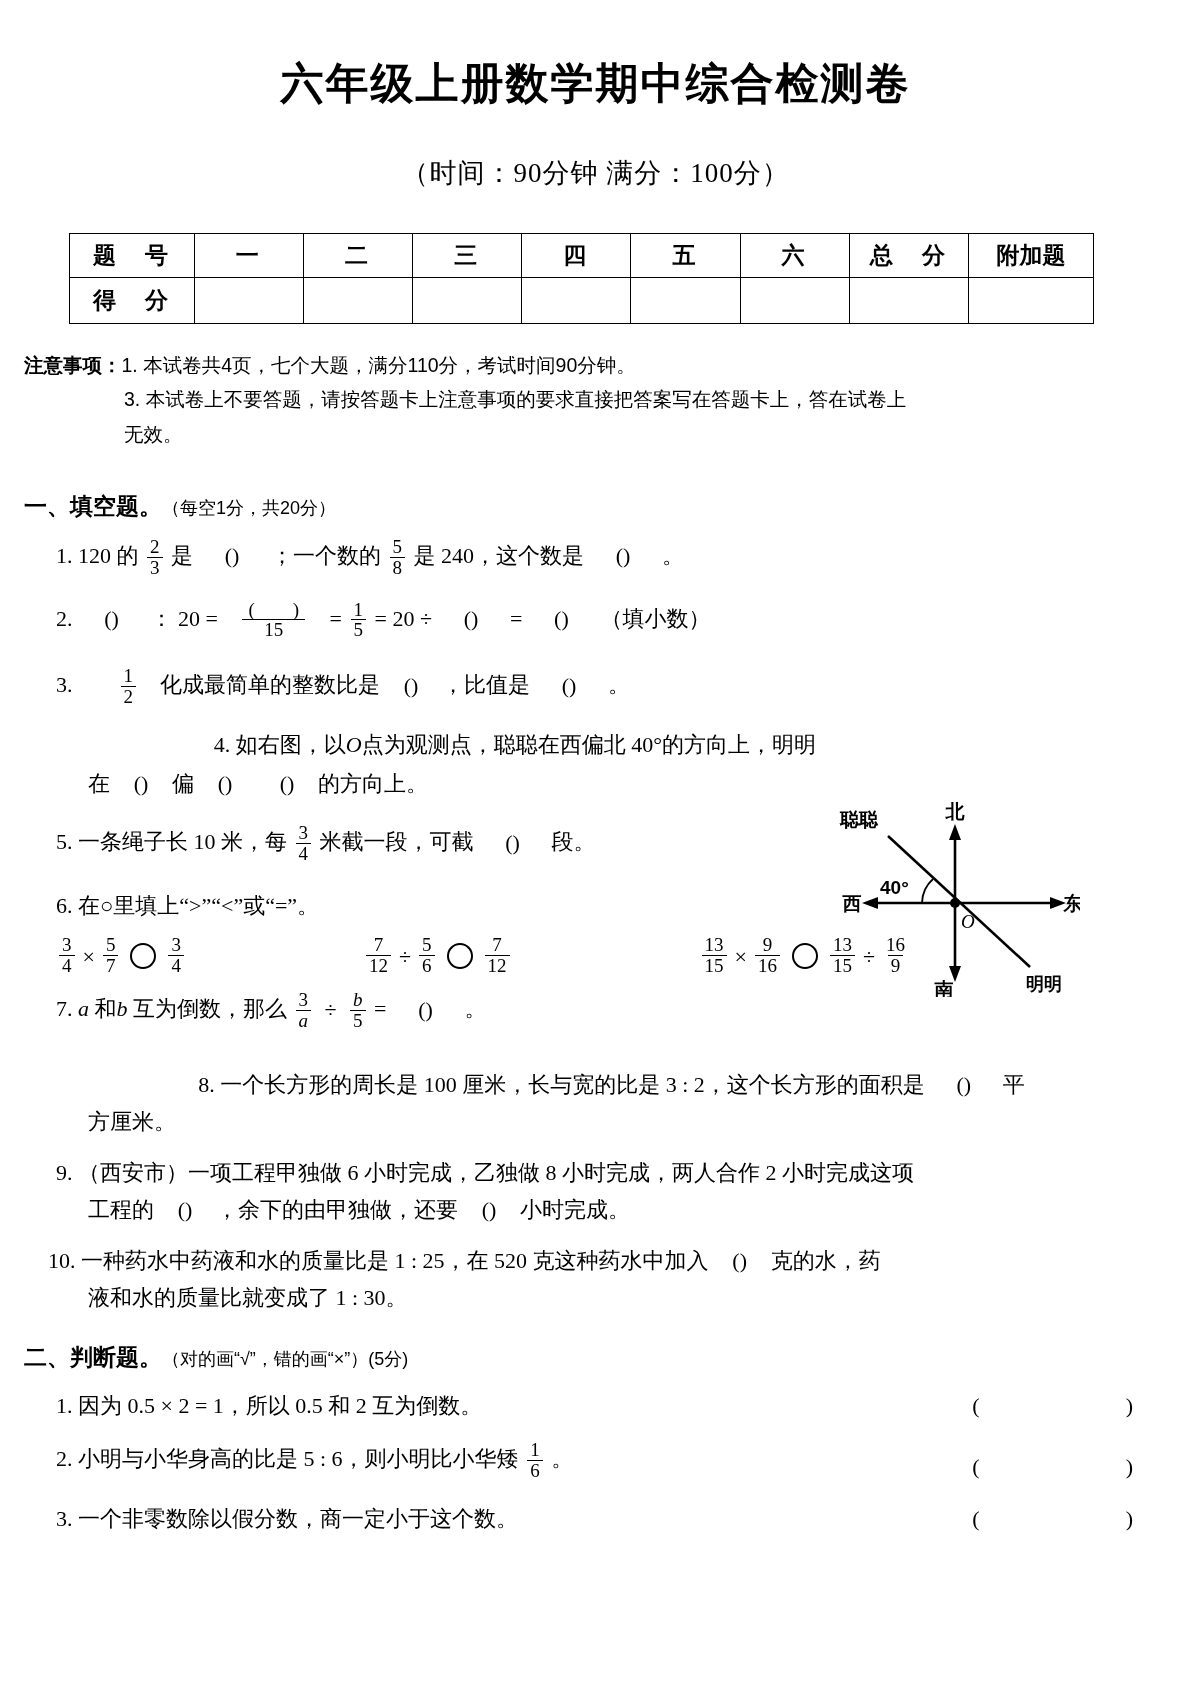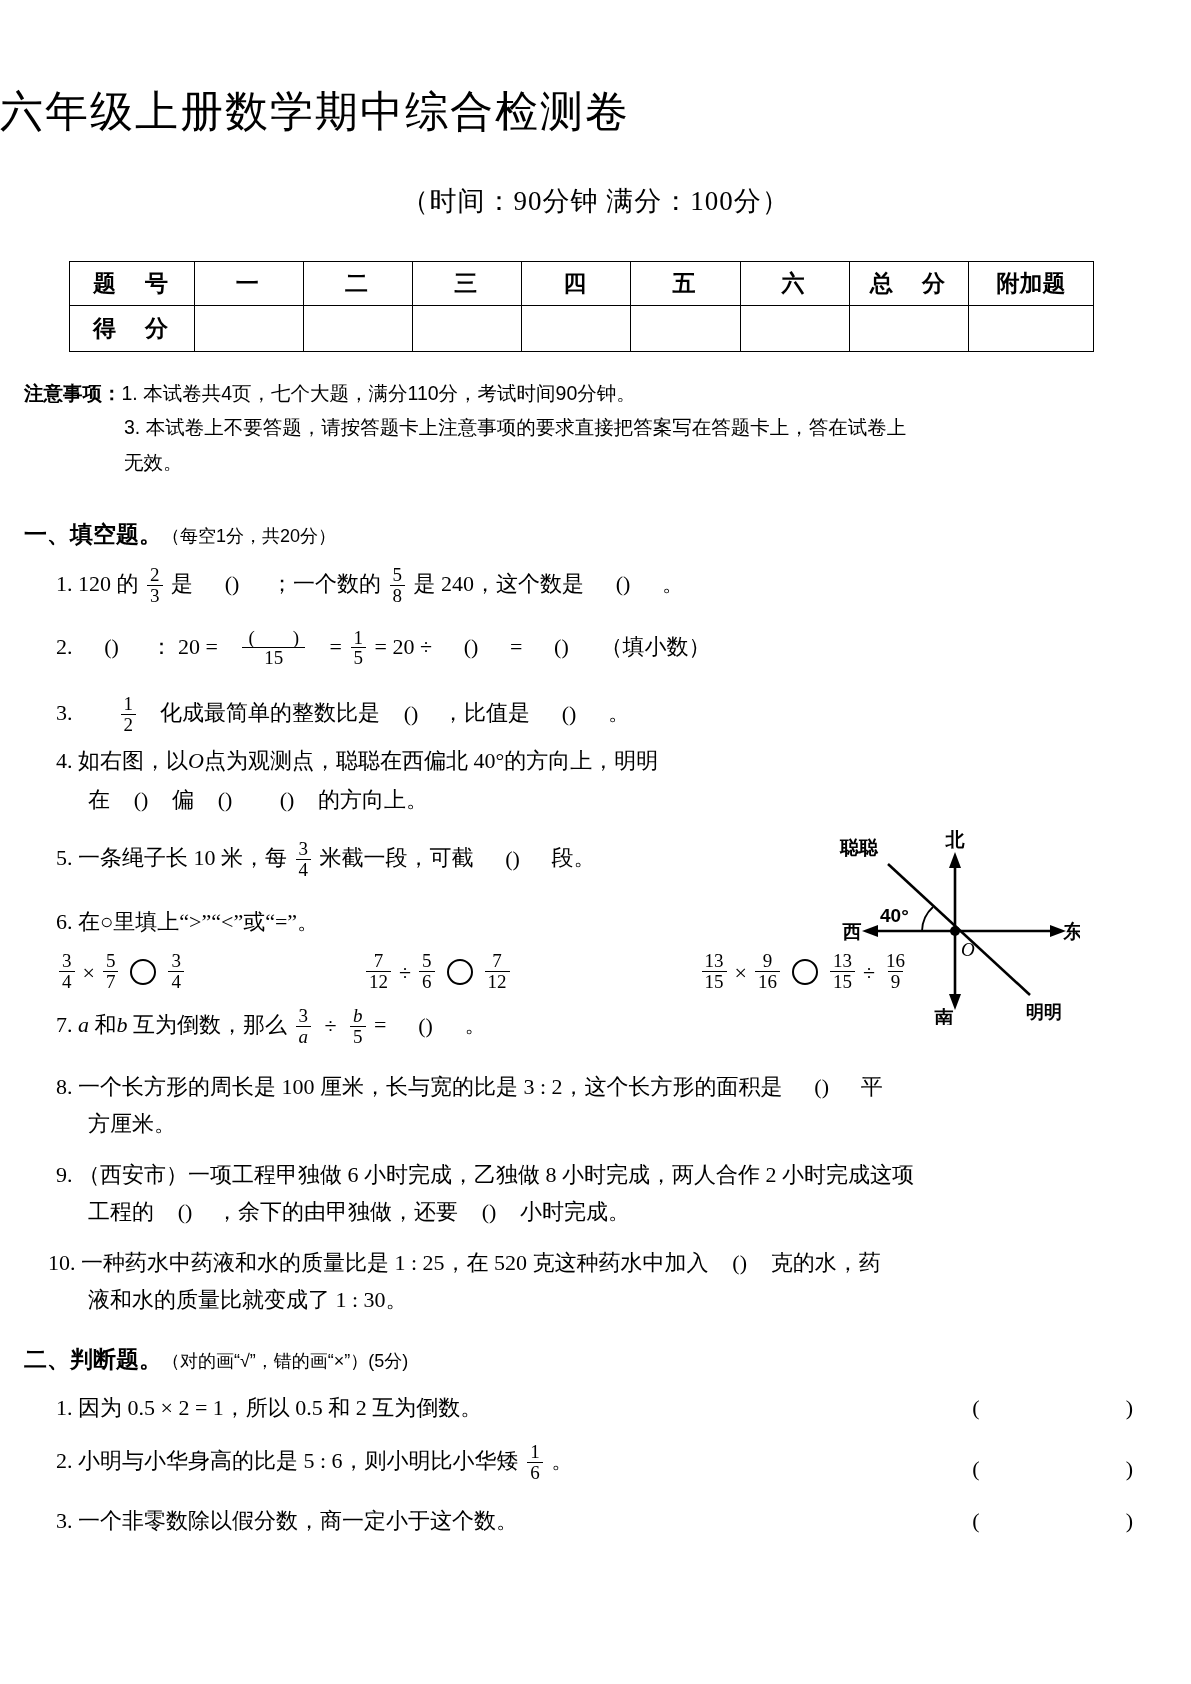--- a/index.html
+++ b/index.html
@@ -11,26 +11,26 @@
     font-family: "Liberation Serif", "DejaVu Serif", serif;
     color: #000000;
     position: relative;
     overflow: hidden;
   }
 
   .page { position: relative; width: 1191px; height: 1684px; padding: 0; }
 
   
   .doc-title {
-    text-align: left;
+    text-align: center;
     font-family: "Liberation Sans", "DejaVu Sans", sans-serif;
-    font-weight: 400;
+    font-weight: 700;
     font-size: 43px;
     letter-spacing: 2px;
-    margin: 88px 0 0 0;
+    margin: 60px 0 0 0;
     line-height: 1.1;
   }
   .doc-subtitle {
     text-align: center;
     font-size: 27px;
     margin: 48px 0 0 0;
     letter-spacing: 1px;
   }
 
   
@@ -232,21 +232,21 @@
     <span>3.</span>
     <span style="display:inline-block;width:34px;"></span>
     <span class="frac">
       <span class="num">1</span>
       <span class="den">2</span>
     </span>
     <span style="display:inline-block;width:10px;"></span>
     <span>化成最简单的整数比是</span><span class="par-blank par-blank-sm"></span><span>，比值是</span><span class="par-blank"></span><span>。</span>
   </div>
 
-  <div class="q" style="margin-top:8px; max-width:760px;">
+  <div class="q" style="margin-top:20px; max-width:760px;text-align:right;">
     <span>4.</span>
     <span>如右图，以</span><span class="ital">O</span><span>点为观测点，聪聪在西偏北 40°的方向上，明明</span>
   </div>
   <div class="q q-indent" style="margin-top:6px;">
     <span>在</span><span class="par-blank par-blank-sm"></span><span>偏</span><span class="par-blank par-blank-sm"></span><span class="par-blank par-blank-sm"></span><span>的方向上。</span>
   </div>
 
   <div class="compass">
     <svg width="250" height="195" viewBox="0 0 250 195">
 
@@ -365,21 +365,21 @@
       <span class="den ital">a</span>
     </span>
     <span class="op">÷</span>
     <span class="frac">
       <span class="num ital">b</span>
       <span class="den">5</span>
     </span>
     <span>=</span><span class="par-blank"></span><span>。</span>
   </div>
 
-  <div class="q" style="margin-top:22px;">
+  <div class="q" style="margin-top:36px;text-align:center;">
     <span>8.</span>
     <span>一个长方形的周长是 100 厘米，长与宽的比是 3 : 2，这个长方形的面积是</span><span class="par-blank"></span><span>平</span>
   </div>
   <div class="q q-indent" style="margin-top:4px;">
     <span>方厘米。</span>
   </div>
 
   <div class="q" style="margin-top:18px;">
     <span>9.</span>
     <span>（西安市）一项工程甲独做 6 小时完成，乙独做 8 小时完成，两人合作 2 小时完成这项</span>

